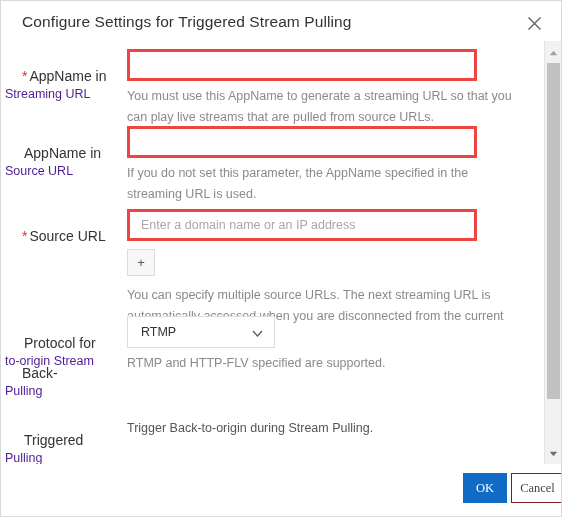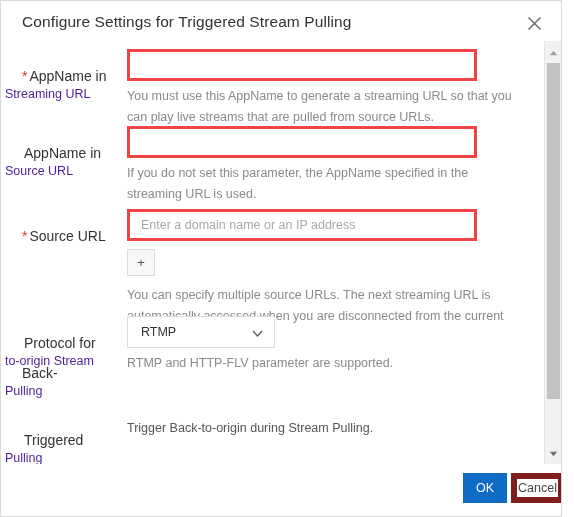--- a/index.html
+++ b/index.html
@@ -208,38 +208,38 @@
     bottom: 0;
     width: 574px;
     height: 52px;
     background: #ffffff;
   }
   .btn {
     position: absolute;
     top: 9px;
     box-sizing: border-box;
     height: 30px;
-    font-family: Liberation Sans, sans-serif;
+    font-family: Liberation Serif, serif;
     font-size: 12.5px;
     cursor: pointer;
     border-radius: 0;
     padding: 0;
   }
   .btn-ok {
     right: 68px;
     width: 44px;
     background: #0f6bc4;
     border: 1px solid #0f6bc4;
     color: #ffffff;
   }
   .btn-cancel {
     right: 11px;
     width: 53px;
     background: #ffffff;
-    border: 6px solid #7f1d1d;
+    border: 1px solid #7f1d1d;
     color: #444444;
   }
 </style>
 </head>
 <body>
 
 <div id="dialog">
 
   <div class="dlg-header">
     <div class="dlg-title">Configure Settings for Triggered Stream Pulling</div>
@@ -295,21 +295,21 @@
       <div class="row-control">
         <div class="select-box">
           <span class="select-value">RTMP</span>
           <span class="select-arrow">
             <svg width="13" height="13" viewBox="0 0 13 13">
               <polyline points="2,4 6.5,9 11,4" fill="none" stroke="#555" stroke-width="1.3"></polyline>
             </svg>
           </span>
         </div>
       </div>
-      <div class="helper" style="top:37px;">RTMP and HTTP-FLV parameter are supported.</div>
+      <div class="helper" style="top:37px;">RTMP and HTTP-FLV specified are supported.</div>
     </div>
 
     <div class="form-row" style="top:372px;">
       <div class="row-label">
         <span class="req"></span><span>Triggered Stream</span>
       </div>
       <div class="label-line2" style="top:30px;">Pulling</div>
       <div class="plain-text" style="top:0;">Trigger Back-to-origin during Stream Pulling.</div>
     </div>
 

